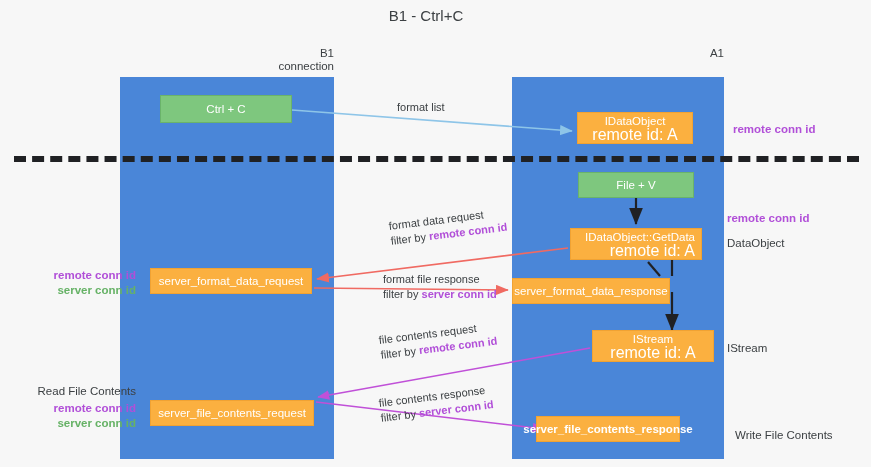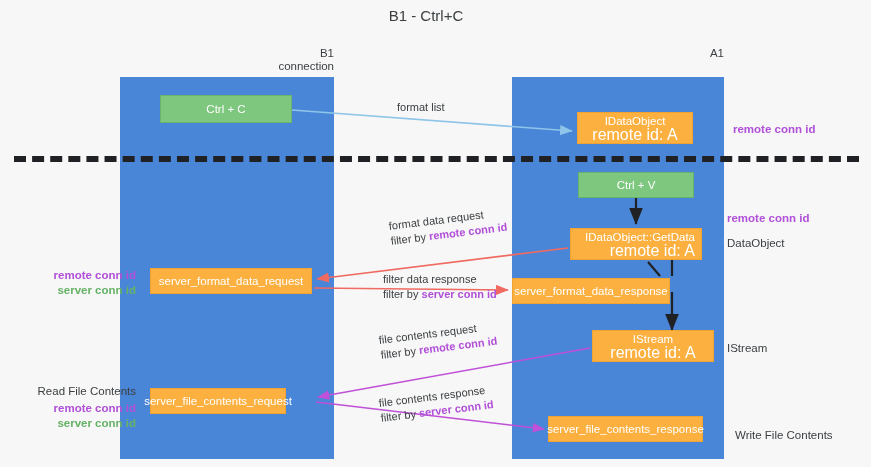--- a/index.html
+++ b/index.html
@@ -61,22 +61,22 @@
   .node.orange{background:#fbb040;border:1px solid #f0a233;}
   .node .l2{font-size:16px;}
 
   #n-ctrl-c{left:160px;top:95px;width:132px;height:28px;}
   #n-idataobject{left:577px;top:112px;width:116px;height:32px;}
   #n-ctrl-v{left:578px;top:172px;width:116px;height:26px;}
   #n-getdata{left:570px;top:228px;width:132px;height:32px;align-items:flex-end;}
   #n-fmt-req{left:150px;top:268px;width:162px;height:26px;}
   #n-fmt-res{left:512px;top:278px;width:158px;height:26px;}
   #n-istream{left:592px;top:330px;width:122px;height:32px;}
-  #n-file-req{left:150px;top:388px;width:136px;height:26px;}
-  #n-file-res{left:548px;top:416px;width:155px;height:26px;}
+  #n-file-req{left:150px;top:400px;width:164px;height:26px;}
+  #n-file-res{left:536px;top:416px;width:144px;height:26px;font-weight:bold;}
 
   
   .ann{font-size:11.5px;line-height:15px;}
   .ann .magenta{color:#b14fd8;font-weight:bold;}
   .ann .green{color:#66b266;font-weight:bold;}
   .ann .plain{color:#3c4043;margin-top:8px;}
 
   #ann-r1{left:733px;top:122px;}
   #ann-r2{left:727px;top:211px;}
   #ann-r3{left:727px;top:236px;}
@@ -160,21 +160,21 @@
   <div class="abs node green" id="n-ctrl-c">
     <div>Ctrl + C</div>
   </div>
 
   <div class="abs node orange" id="n-idataobject">
     <div>IDataObject</div>
     <div class="l2">remote id: A</div>
   </div>
 
   <div class="abs node green" id="n-ctrl-v">
-    <div>Ctrl + V</div>
+    <div>File + V</div>
   </div>
 
   <div class="abs node orange" id="n-getdata">
     <div>IDataObject::GetData</div>
     <div class="l2">remote id: A</div>
   </div>
 
   <div class="abs node orange" id="n-fmt-req">
     <div>server_format_data_request</div>
   </div>
@@ -199,21 +199,21 @@
   <div class="abs edge-label" id="el-format-list">
     <div>format list</div>
   </div>
 
   <div class="abs edge-label" id="el-fmt-req">
     <div>format data request</div>
     <div><span class="plain">filter by </span><span class="magenta">remote conn id</span></div>
   </div>
 
   <div class="abs edge-label" id="el-fmt-res">
-    <div>filter data response</div>
+    <div>format file response</div>
     <div><span class="plain">filter by </span><span class="srv">server conn id</span></div>
   </div>
 
   <div class="abs edge-label" id="el-file-req">
     <div>file contents request</div>
     <div><span class="plain">filter by </span><span class="magenta">remote conn id</span></div>
   </div>
 
   <div class="abs edge-label" id="el-file-res">
     <div>file contents response</div>

